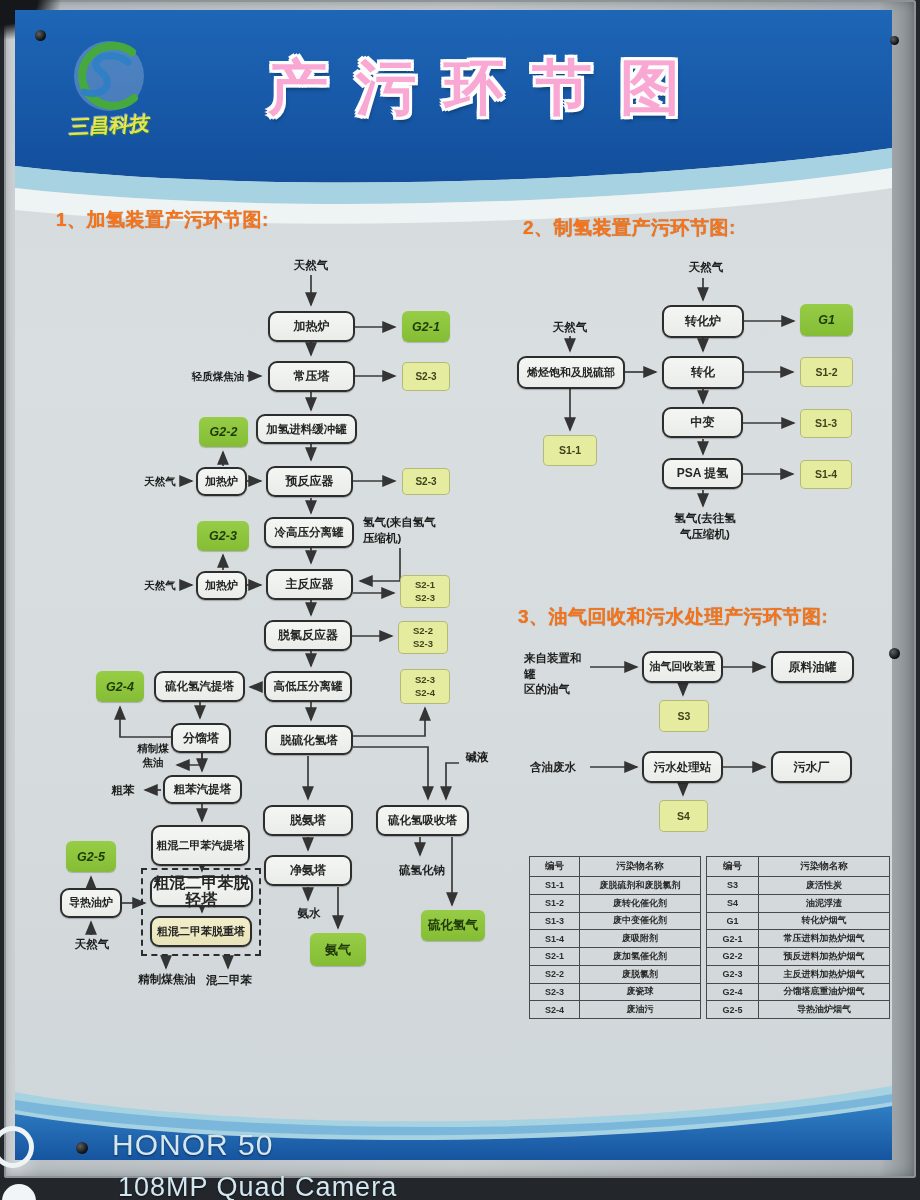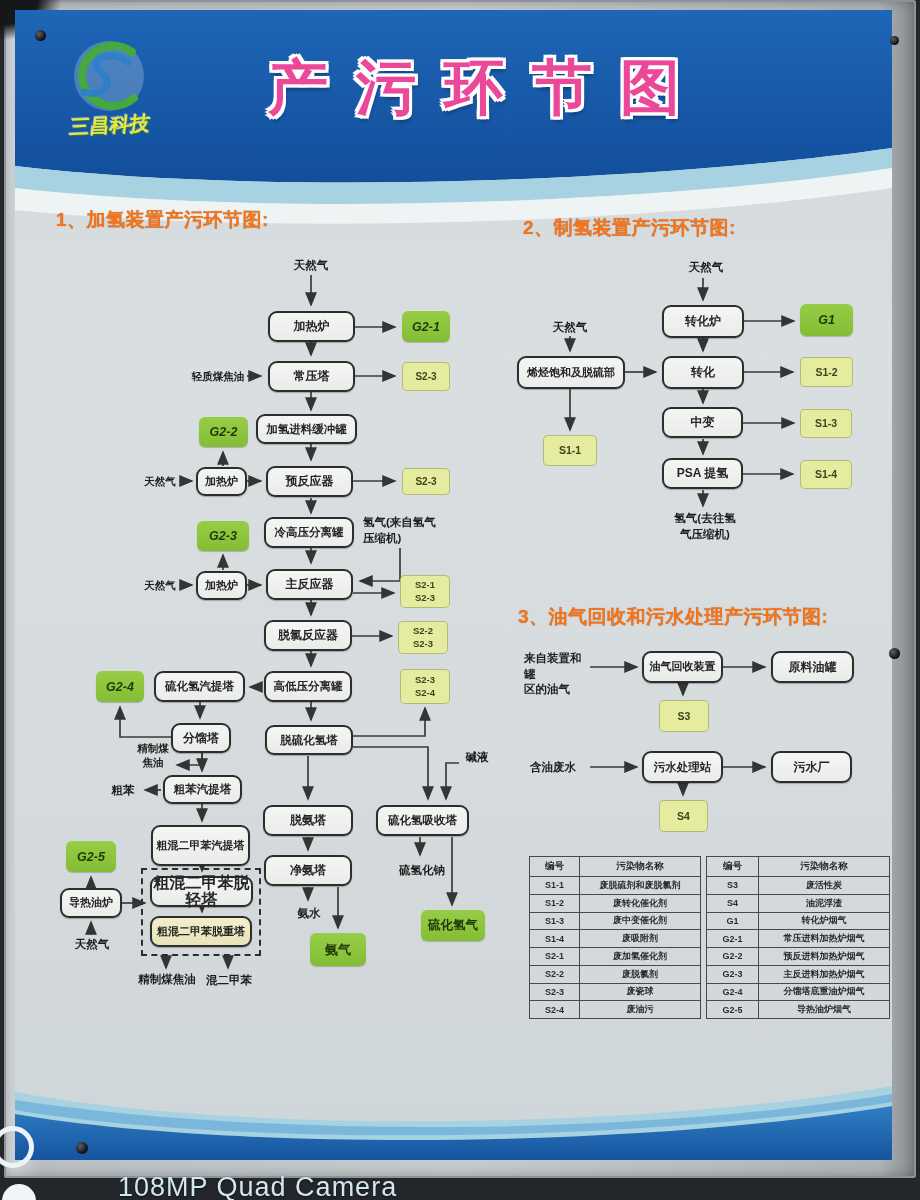--- a/index.html
+++ b/index.html
@@ -6,21 +6,21 @@
   *{box-sizing:border-box;}
   body{font-family:"Liberation Sans", sans-serif;}
   .photo{position:relative;width:920px;height:1200px;overflow:hidden;background:#23262a;}
   .abs{position:absolute;}
   .frame{left:4px;top:0;width:912px;height:1178px;background:linear-gradient(90deg,#d8dcdf,#b9bfc3 4%,#c6cbce 50%,#aeb4b8 96%,#83898d);border-radius:3px;box-shadow:inset 0 0 0 2px #8d9397, inset 0 0 14px rgba(0,0,0,.35);}
   .poster{left:15px;top:10px;width:877px;height:1150px;background:linear-gradient(180deg,#d3dadc 0%,#d9dee0 30%,#d6dbdd 65%,#cfd6d9 100%);overflow:hidden;}
   .corner-shadow{left:0;top:0;width:70px;height:46px;background:radial-gradient(ellipse at 0 0,#15171a 0%,#15171a 38%,transparent 62%);}
   .screw{border-radius:50%;background:radial-gradient(circle at 35% 35%,#5d6064,#0b0c0d 70%);}
   
   .logo-text{position:absolute;left:2px;top:74px;width:112px;text-align:center;font-size:20px;font-weight:800;color:#e9e64b;transform:skewX(-10deg) rotate(-3deg);text-shadow:1px 1px 0 #2e7d32,-1px -1px 0 rgba(255,255,255,.5);}
-  .main-title{font-size:60px;font-weight:900;color:#ec4899;letter-spacing:28px;white-space:nowrap;
+  .main-title{font-size:60px;font-weight:900;color:#f9a8d4;letter-spacing:28px;white-space:nowrap;
     text-shadow:-3px -3px 0 #fdfdfd,3px -3px 0 #fdfdfd,-3px 3px 0 #fdfdfd,3px 3px 0 #fdfdfd,0 -3px 0 #fdfdfd,0 3px 0 #fdfdfd,-3px 0 0 #fdfdfd,3px 0 0 #fdfdfd,2px 5px 4px rgba(0,0,0,.35);}
   
   .sec-title{font-size:19px;font-weight:800;color:#f97316;white-space:nowrap;letter-spacing:.5px;text-shadow:0 0 1px rgba(0,0,0,.4);}
   .pbox{border:2px solid #2c2d2c;background:linear-gradient(180deg,#f4f6f4,#e9ece9);border-radius:9px;display:flex;align-items:center;justify-content:center;font-weight:700;font-size:12px;color:#242524;text-align:center;line-height:1.05;box-shadow:0 1px 1px rgba(0,0,0,.25);}
   .gtag{background:linear-gradient(180deg,#97cd46,#84bd35);border-radius:6px;display:flex;align-items:center;justify-content:center;font-weight:800;font-style:italic;font-size:12.5px;color:#1f3a08;box-shadow:0 1px 1px rgba(0,0,0,.2);}
   .gtag.cn{font-style:normal;font-size:13px;}
   .stag{background:#e5ec9f;border:1px solid rgba(90,95,40,.35);border-radius:5px;display:flex;align-items:center;justify-content:center;font-weight:700;font-size:10px;color:#3f421a;text-align:center;white-space:pre-line;line-height:1.35;}
   .lbl{font-weight:700;font-size:11.5px;color:#1d1f1d;text-align:center;line-height:1.35;white-space:pre-line;}
   .dashedbox{border:2px dashed #2c2d2c;}
   
@@ -331,15 +331,16 @@
     </table>
   </div>
 
   <div class="abs screw" style="left:35px;top:30px;width:11px;height:11px;"></div>
   <div class="abs screw" style="left:890px;top:36px;width:9px;height:9px;"></div>
   <div class="abs screw" style="left:889px;top:648px;width:11px;height:11px;"></div>
 
   <div class="abs ring" style="left:-8px;top:1126px;width:42px;height:42px;"></div>
   <div class="abs screw" style="left:76px;top:1142px;width:12px;height:12px;"></div>
   <div class="abs dot" style="left:2px;top:1184px;width:34px;height:34px;"></div>
+  <div class="abs wm" style="left:112px;top:1128px;font-size:30px;">HONOR 50</div>
   <div class="abs wm" style="left:118px;top:1172px;font-size:27px;">108MP Quad Camera</div>
 
 </div>
 
 </body></html>

